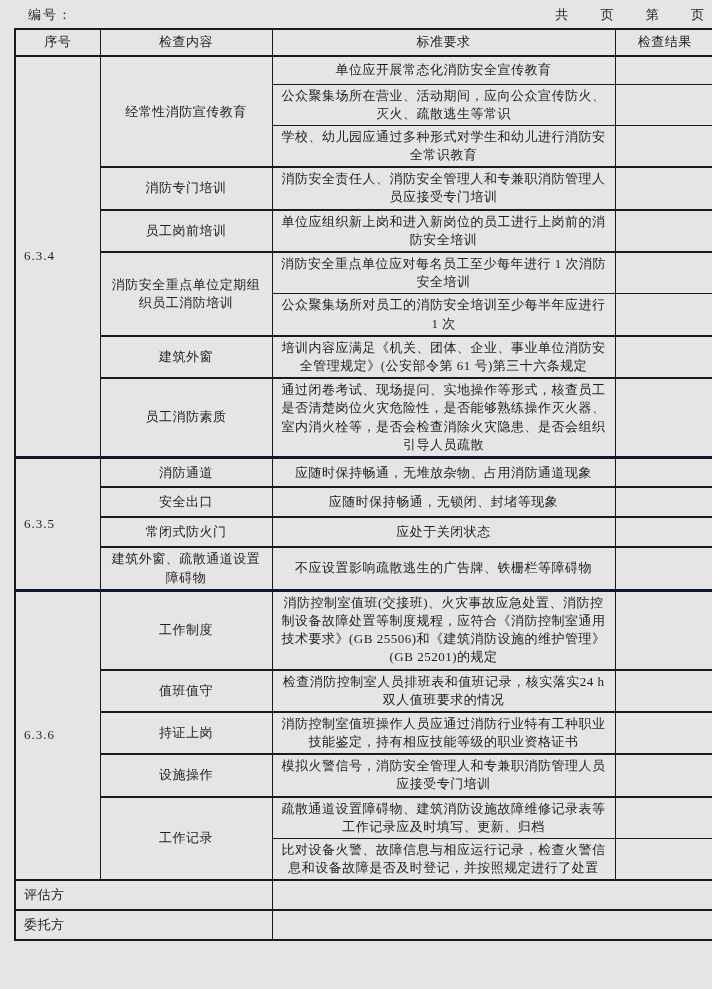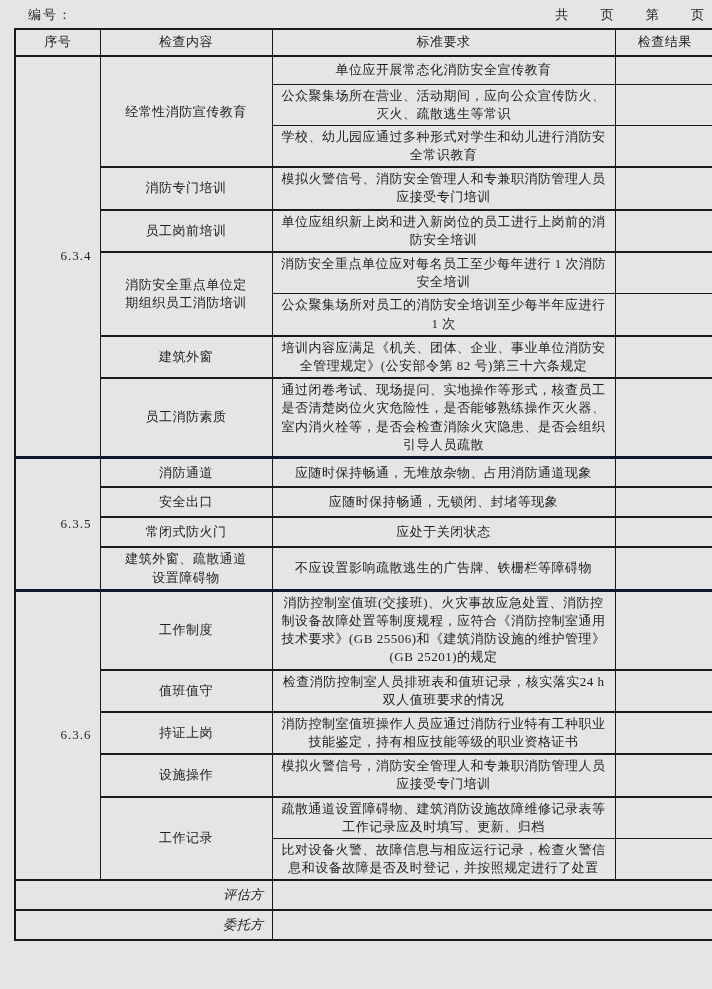--- a/index.html
+++ b/index.html
@@ -46,35 +46,35 @@
     line-height: 1.4;
     padding: 2px 8px;
     letter-spacing: 0.5px;
     font-weight: normal;
     vertical-align: middle;
     overflow: hidden;
   }
   thead tr { height: 27px; }
   thead th { border-bottom: 2px solid #1a1a1a; text-align: center; }
 
-  td.code   { text-align: right; letter-spacing: 1px; }
-  td.label  { text-align: center; padding: 2px 20px; }
+  td.code   { text-align: left; letter-spacing: 1px; }
+  td.label  { text-align: center; padding: 2px 6px; }
   td.req    { text-align: center; }
   td.result { }
 
   
   tr.grp > td { border-top: 2px solid #1a1a1a; }
   
   tr.sec > td { border-top: 3px solid #0f172a; }
 
   tr.h28 { height: 28px; }
   tr.h30 { height: 30px; }
 
   tr.footer > td { border-top: 2px solid #1a1a1a; height: 30px; }
-  td.footer-label { text-align: right; font-style: italic; }
+  td.footer-label { text-align: left; }
 </style>
 </head>
 <body>
 
 <div class="page">
 
   <div class="topbar">
     <span class="doc-no">编号：</span>
     <span class="pagination">
       <span>共</span>
@@ -110,40 +110,40 @@
       <tr>
         <td class="req">公众聚集场所在营业、活动期间，应向公众宣传防火、灭火、疏散逃生等常识</td>
         <td class="result"></td>
       </tr>
       <tr>
         <td class="req">学校、幼儿园应通过多种形式对学生和幼儿进行消防安全常识教育</td>
         <td class="result"></td>
       </tr>
       <tr class="grp">
         <td class="label">消防专门培训</td>
-        <td class="req">模拟火警信号、消防安全管理人和专兼职消防管理人员应接受专门培训</td>
+        <td class="req">消防安全责任人、消防安全管理人和专兼职消防管理人员应接受专门培训</td>
         <td class="result"></td>
       </tr>
       <tr class="grp">
         <td class="label">员工岗前培训</td>
         <td class="req">单位应组织新上岗和进入新岗位的员工进行上岗前的消防安全培训</td>
         <td class="result"></td>
       </tr>
       <tr class="grp">
         <td class="label" rowspan="2">消防安全重点单位定期组织员工消防培训</td>
         <td class="req">消防安全重点单位应对每名员工至少每年进行 1 次消防安全培训</td>
         <td class="result"></td>
       </tr>
       <tr>
         <td class="req">公众聚集场所对员工的消防安全培训至少每半年应进行 1 次</td>
         <td class="result"></td>
       </tr>
       <tr class="grp">
         <td class="label">建筑外窗</td>
-        <td class="req">培训内容应满足《机关、团体、企业、事业单位消防安全管理规定》(公安部令第 82 号)第三十六条规定</td>
+        <td class="req">培训内容应满足《机关、团体、企业、事业单位消防安全管理规定》(公安部令第 61 号)第三十六条规定</td>
         <td class="result"></td>
       </tr>
       <tr class="grp">
         <td class="label">员工消防素质</td>
         <td class="req">通过闭卷考试、现场提问、实地操作等形式，核查员工是否清楚岗位火灾危险性，是否能够熟练操作灭火器、室内消火栓等，是否会检查消除火灾隐患、是否会组织引导人员疏散</td>
         <td class="result"></td>
       </tr>
 
       <tr class="sec h30">
         <td class="code" rowspan="4">6.3.5</td>

